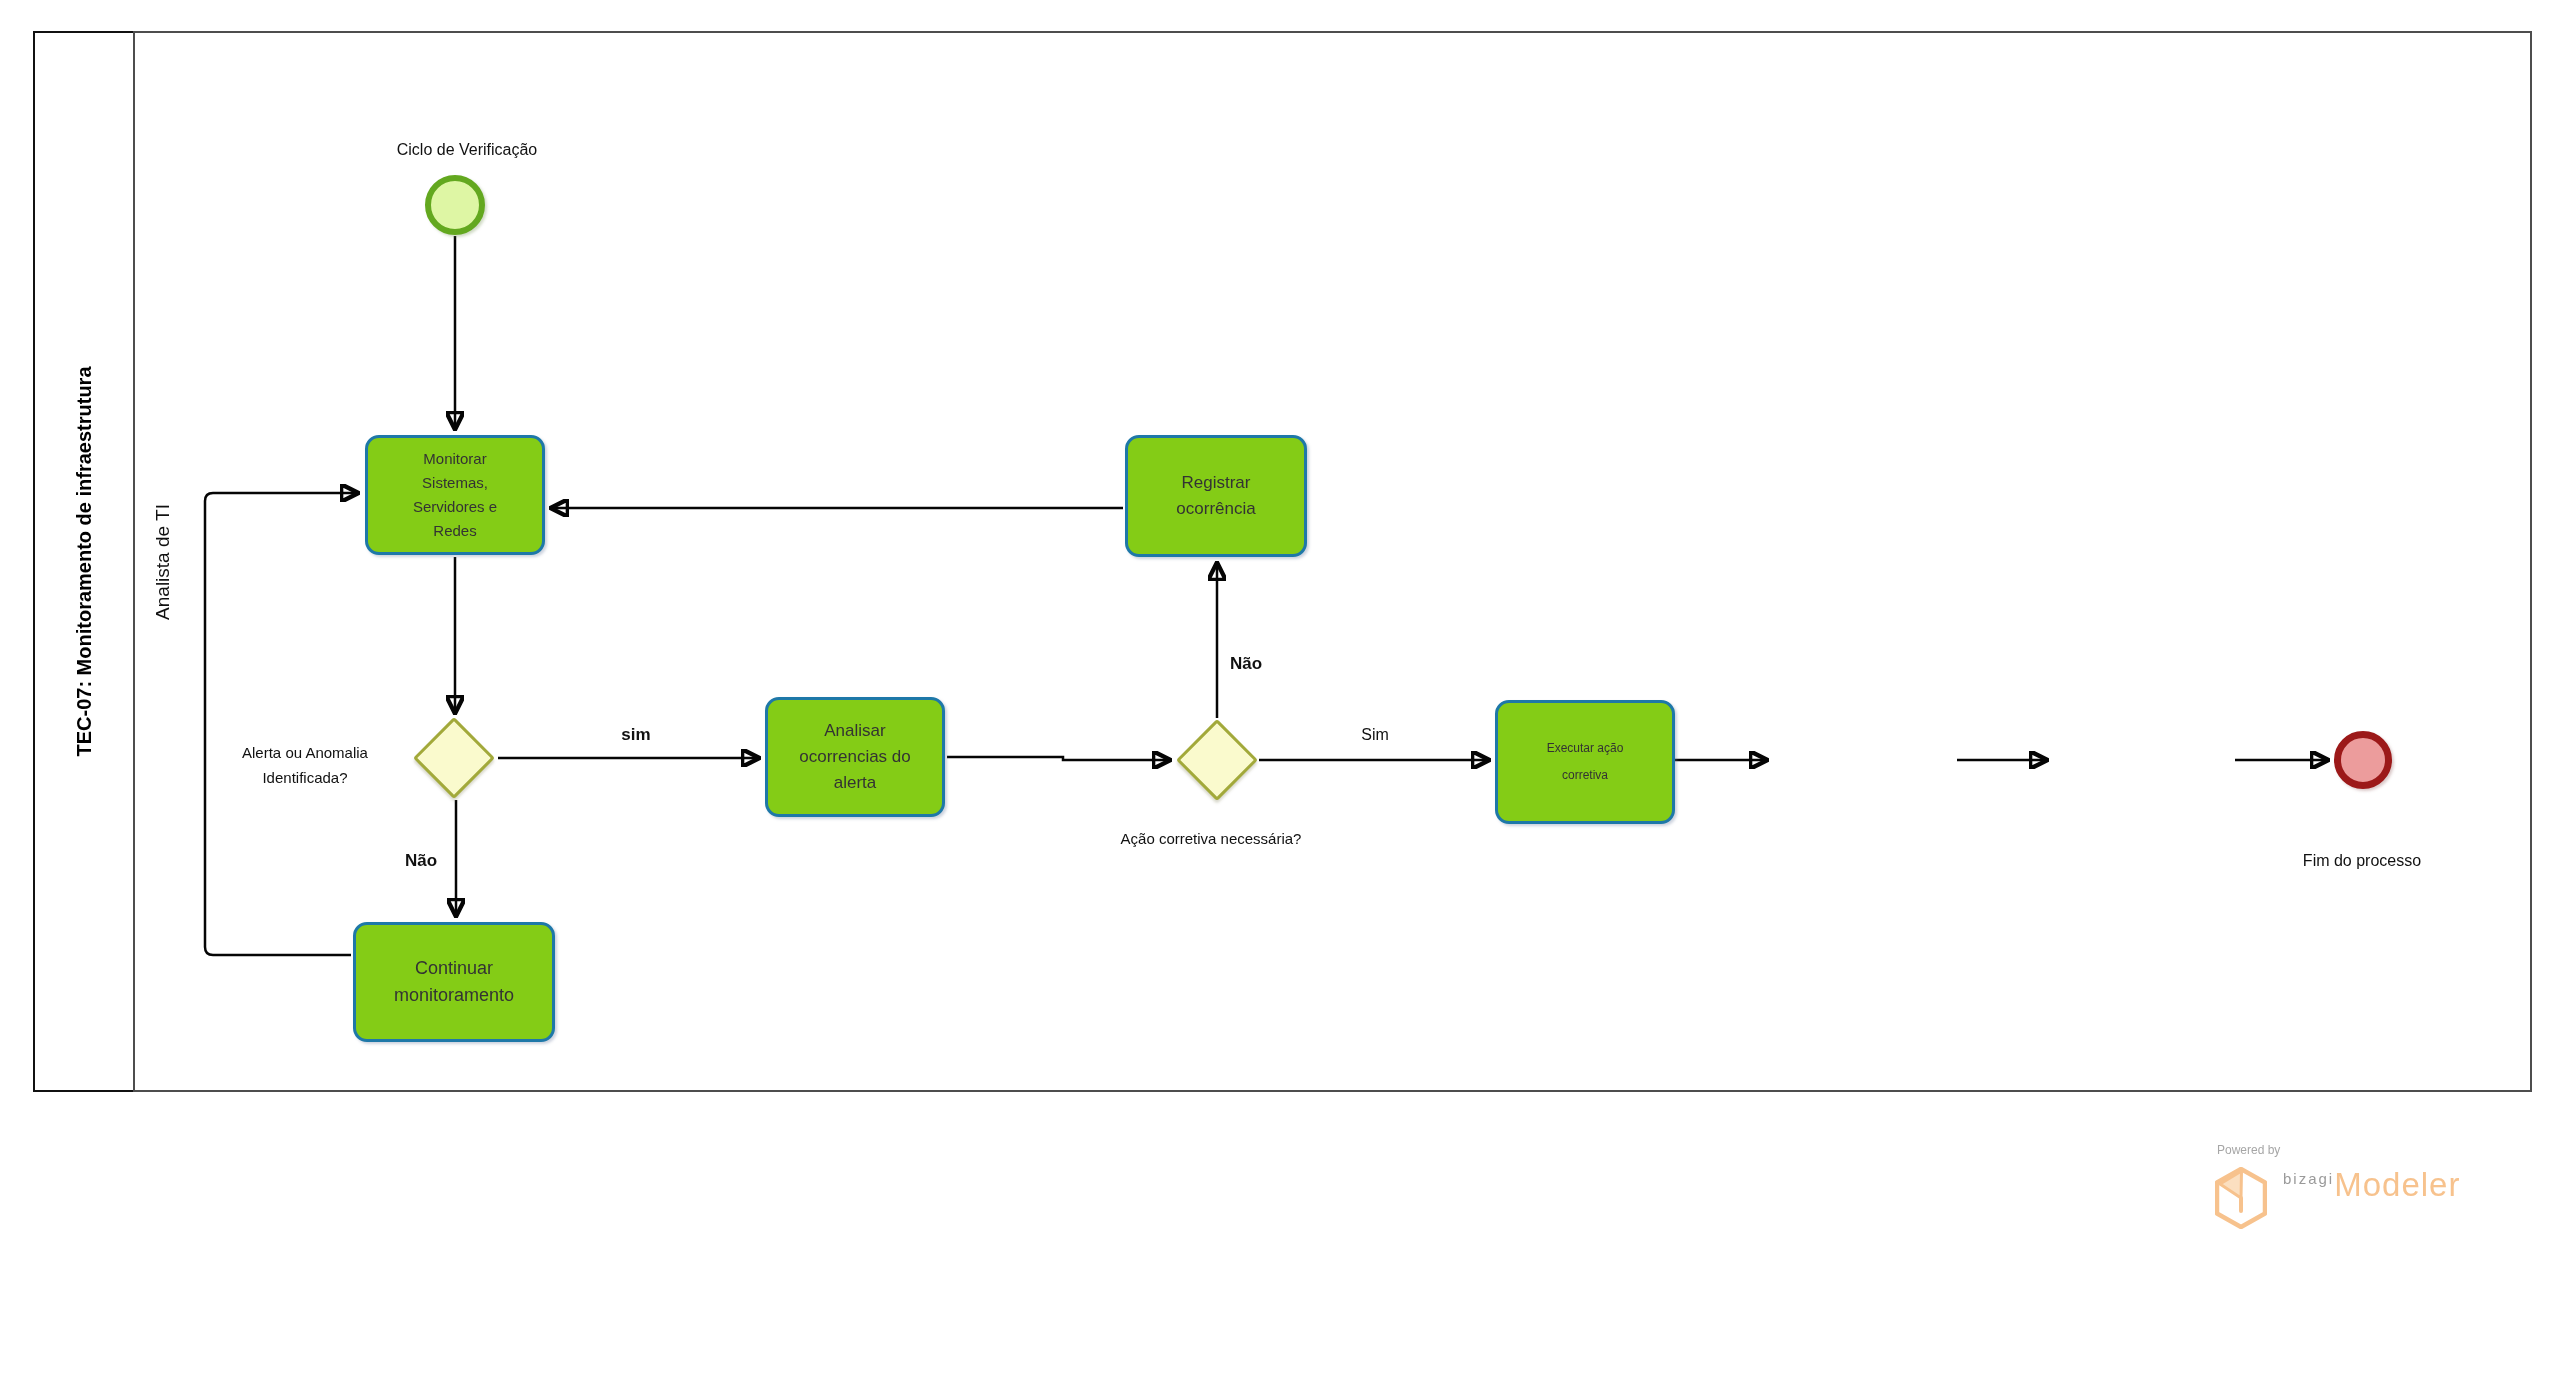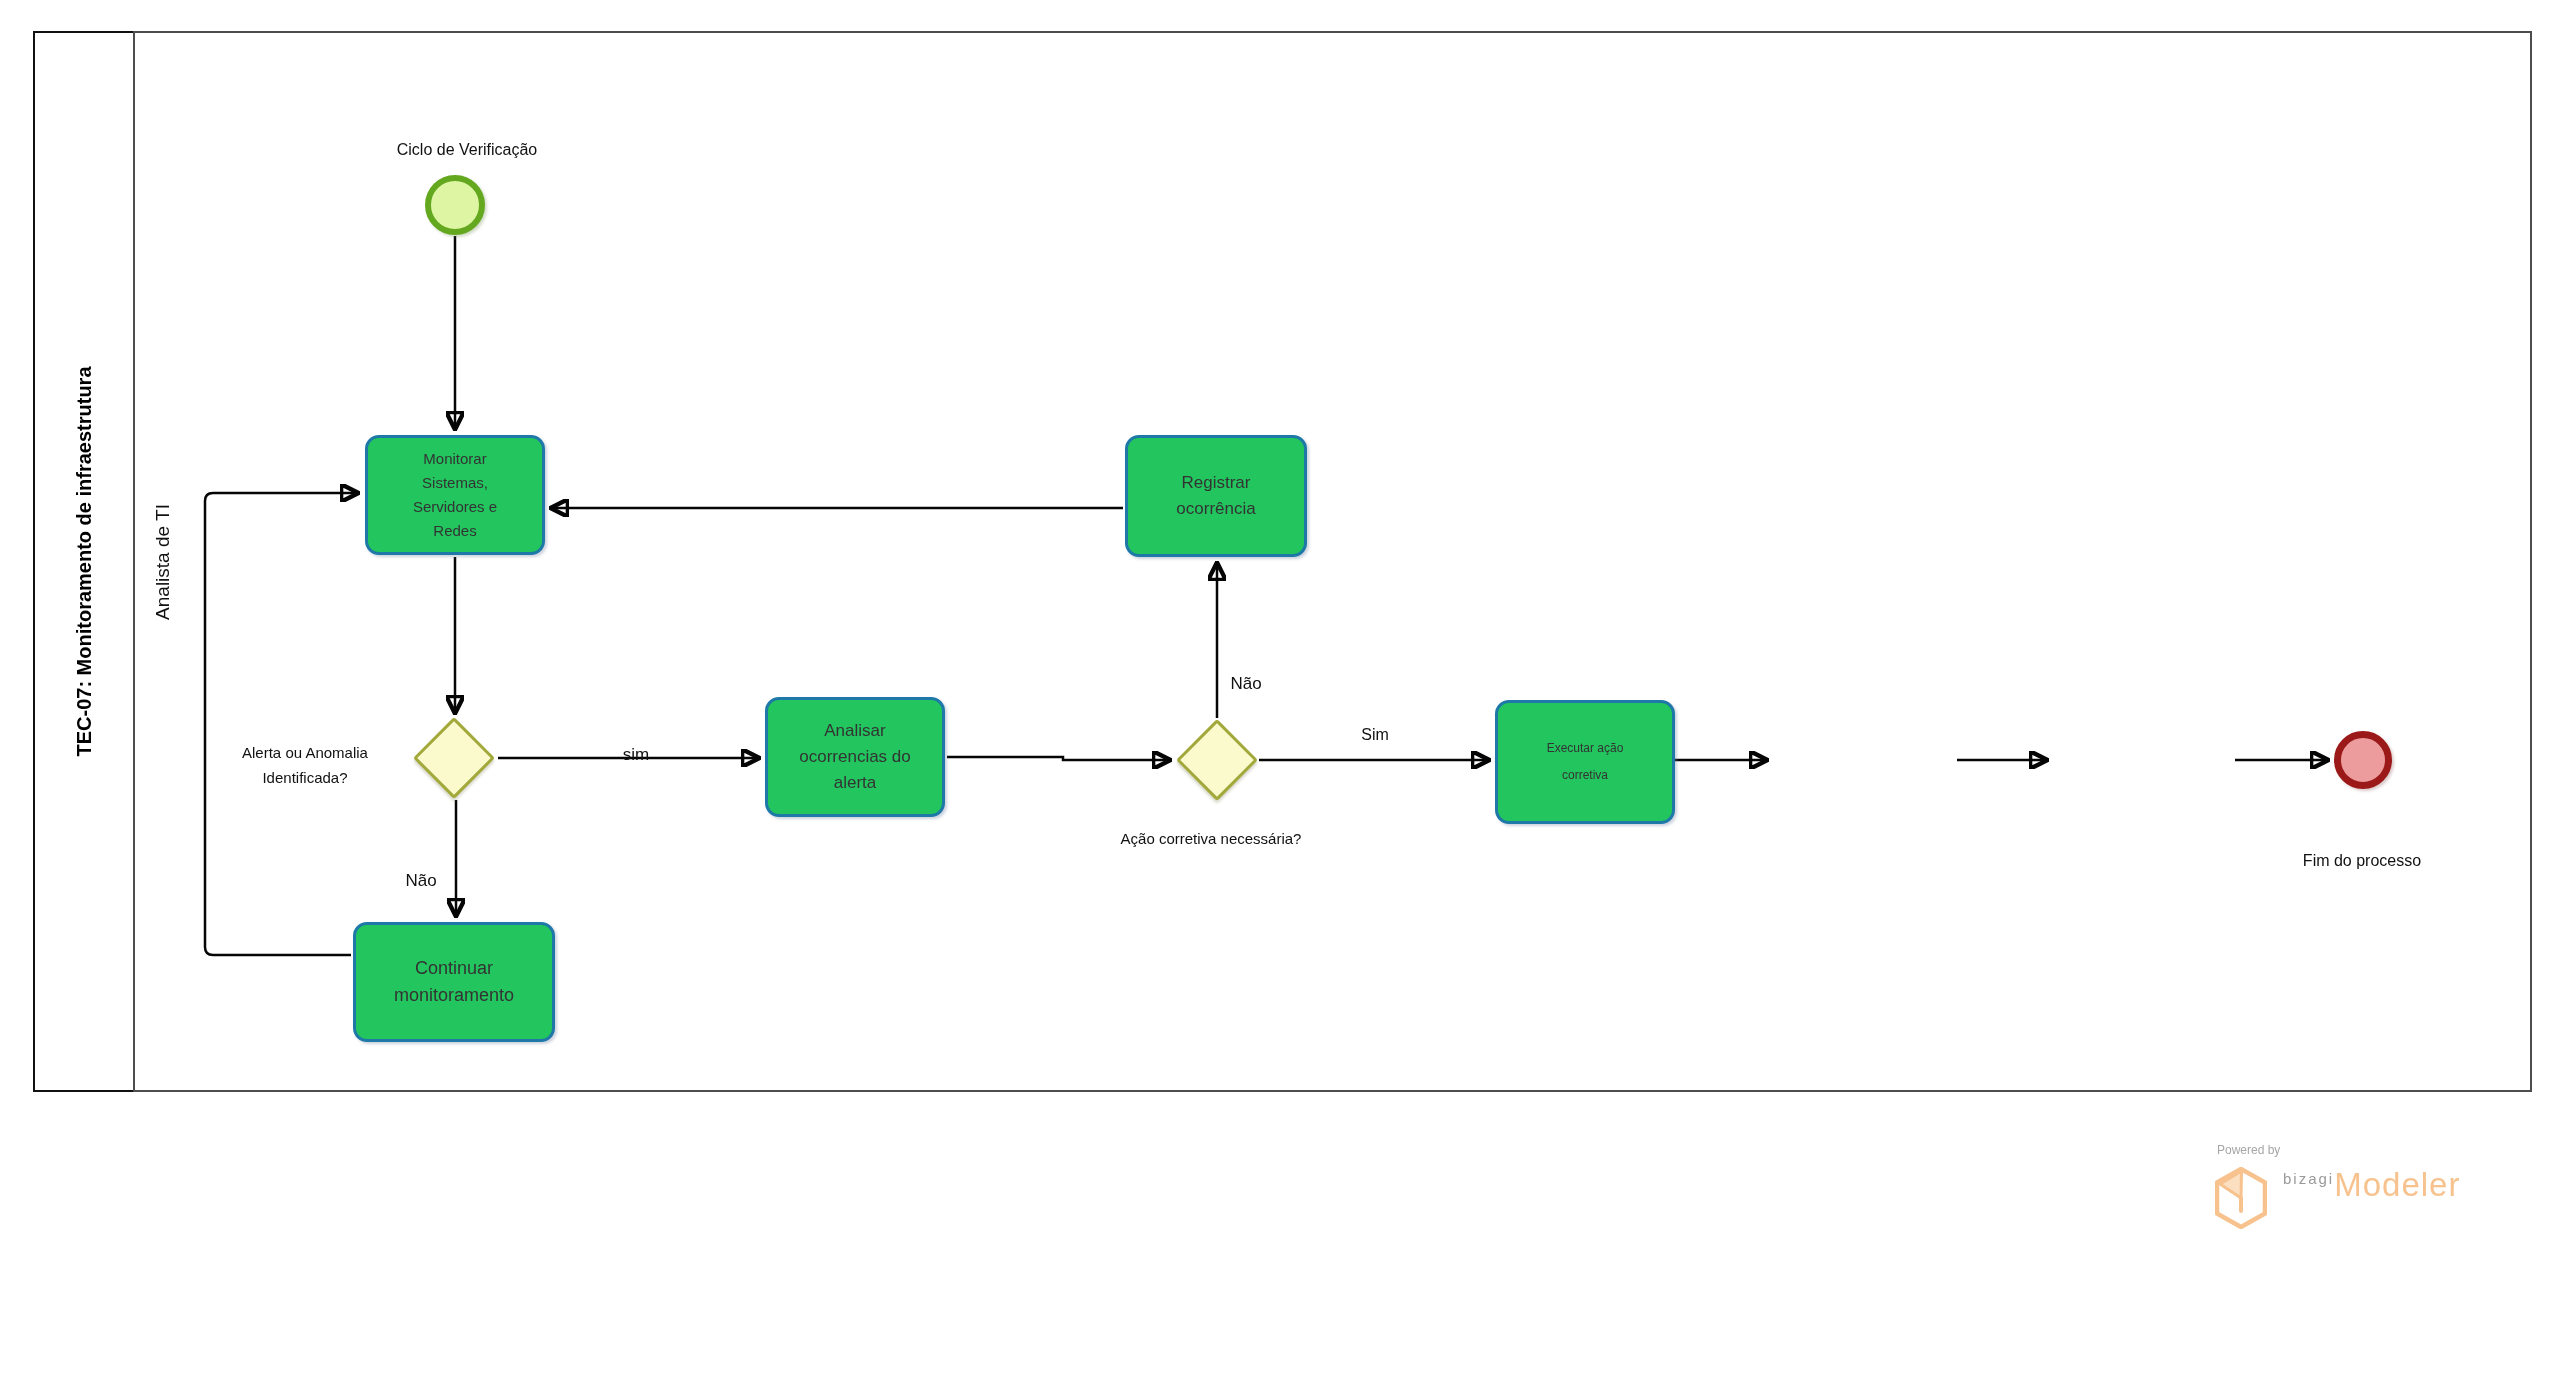--- a/index.html
+++ b/index.html
@@ -19,34 +19,34 @@
     border:2px solid #4d4d4d;box-sizing:border-box;background:#fff;
   }
   .lane-label-wrap{
     position:absolute;left:135px;top:31px;width:56px;height:1061px;
     display:flex;align-items:center;justify-content:center;pointer-events:none;
   }
   .lane-label-wrap span{transform:rotate(-90deg);white-space:nowrap;font-size:19px;color:#111;}
   
   .task{
     position:absolute;box-sizing:border-box;border:3px solid #1e78a8;border-radius:14px;
-    background:#22c55e;display:flex;align-items:center;justify-content:center;
+    background:#84cc16;display:flex;align-items:center;justify-content:center;
     text-align:center;color:#333;box-shadow:2px 2px 3px rgba(110,125,160,.35);
   }
   .task .tlabel{display:block;}
   .gateway{
     position:absolute;box-sizing:border-box;width:58px;height:58px;
     border:3px solid #a2a93a;background:#fafacd;transform:rotate(45deg);
     border-radius:3px;box-shadow:2px 2px 3px rgba(140,140,100,.35);
   }
   .event{position:absolute;box-sizing:border-box;border-radius:50%;}
   .event.start{left:425px;top:175px;width:60px;height:60px;border:6px solid #63a81f;background:#def6a4;box-shadow:2px 2px 3px rgba(120,150,90,.35);}
   .event.end{left:2334px;top:731px;width:58px;height:58px;border:7px solid #9c1919;background:#ec9c9c;box-shadow:2px 2px 3px rgba(150,100,100,.35);}
   .flow-label{position:absolute;text-align:center;color:#111;}
-  .bold{font-weight:normal;margin-top:20px;}
+  .bold{font-weight:bold;}
   
   #flows{position:absolute;left:0;top:0;width:2564px;height:1386px;pointer-events:none;}
   #flows path{fill:none;stroke:#050505;stroke-width:2.5px;}
   
   .branding{position:absolute;left:2215px;top:1143px;}
   .powered{font-size:12px;color:#a6a6a6;margin:0 0 10px 2px;}
   .brand-row{display:flex;align-items:flex-start;}
   .brand-text{margin-left:16px;display:flex;flex-direction:row;}
   .bizagi-word{font-size:15px;color:#9a9a9a;letter-spacing:2px;line-height:18px;margin-top:3px;}
   .modeler-word{font-size:33px;color:#f7c28d;line-height:36px;letter-spacing:1px;}

